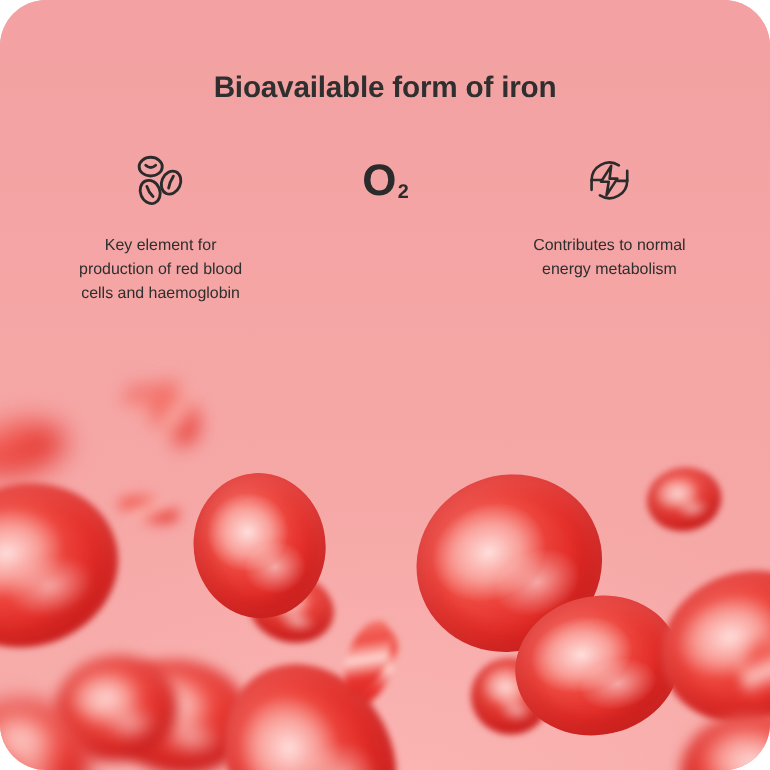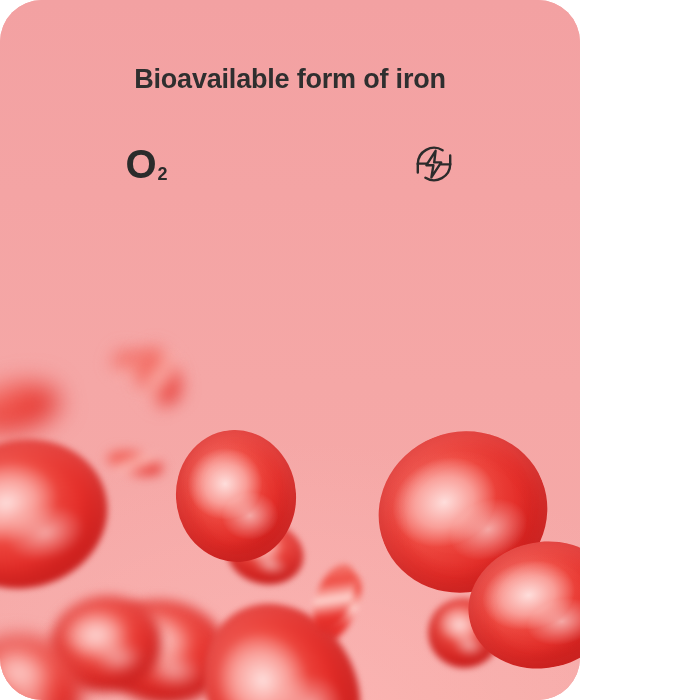--- a/index.html
+++ b/index.html
@@ -9,21 +9,21 @@
   }
   body {
     width: 700px;
     height: 700px;
     font-family: "Liberation Sans", sans-serif;
     overflow: hidden;
   }
 
   #infographic-card {
     position: relative;
-    width: 580px;
+    width: 700px;
     height: 700px;
     border-radius: 42px;
     overflow: hidden;
     background: #f4a3a4;
   }
 
   
   .bg-tint {
     position: absolute;
     inset: 0;
@@ -199,37 +199,51 @@
     <div class="rbc-edge blur-sm" style="left:316px; top:562px; width:36px; height:72px; transform:rotate(22deg);"></div>
 
   </div>
 
   <div class="header">
     <h1 class="title">Bioavailable form of iron</h1>
   </div>
 
   <div class="benefits">
 
+    <div class="benefit">
+      <div class="benefit-icon">
+        <svg width="52" height="50" viewBox="0 0 52 50" fill="none" stroke="#2b2b2b" stroke-width="2.6" stroke-linecap="round" stroke-linejoin="round">
+          <ellipse cx="17" cy="12.5" rx="10.5" ry="8.5"></ellipse>
+          <path d="M12.5 11.2 q4.5 4.2 9 0"></path>
+          <ellipse cx="35.5" cy="27" rx="8.5" ry="10.8" transform="rotate(24 35.5 27)"></ellipse>
+          <path d="M37.6 21.2 q-3.4 5.4 -4.3 10.8"></path>
+          <ellipse cx="16.5" cy="35.5" rx="8.8" ry="10.8" transform="rotate(-22 16.5 35.5)"></ellipse>
+          <path d="M13.5 30.4 q1.6 5.4 5.6 9.2"></path>
+        </svg>
+      </div>
+      <div class="benefit-text">Key element for production of red blood cells and haemoglobin</div>
+    </div>
 
     <div class="benefit">
       <div class="benefit-icon">
         <span class="o2-glyph">
           <span>O</span>
             <sub>2</sub>
         </span>
       </div>
     </div>
 
     <div class="benefit">
       <div class="benefit-icon">
         <svg width="50" height="50" viewBox="0 0 50 50" fill="none" stroke="#2b2b2b" stroke-width="2.4" stroke-linecap="round" stroke-linejoin="round">
           <path d="M41.2 25 a16.2 16.2 0 0 1 -24.8 13.7"></path>
           <path d="M8.8 25 a16.2 16.2 0 0 1 24.8 -13.7"></path>
           <polyline points="41.2,16.4 41.2,25.4 32.4,25.4"></polyline>
           <polyline points="8.8,33.6 8.8,24.6 17.6,24.6"></polyline>
           <path d="M26.6 11.8 L17.4 26.2 L24.4 26.2 L22.4 38.4 L32.2 23.4 L25.2 23.4 Z" fill="none"></path>
         </svg>
       </div>
+      <div class="benefit-text">Contributes to normal energy metabolism</div>
     </div>
 
   </div>
 
 </div>
 
 </body></html>

